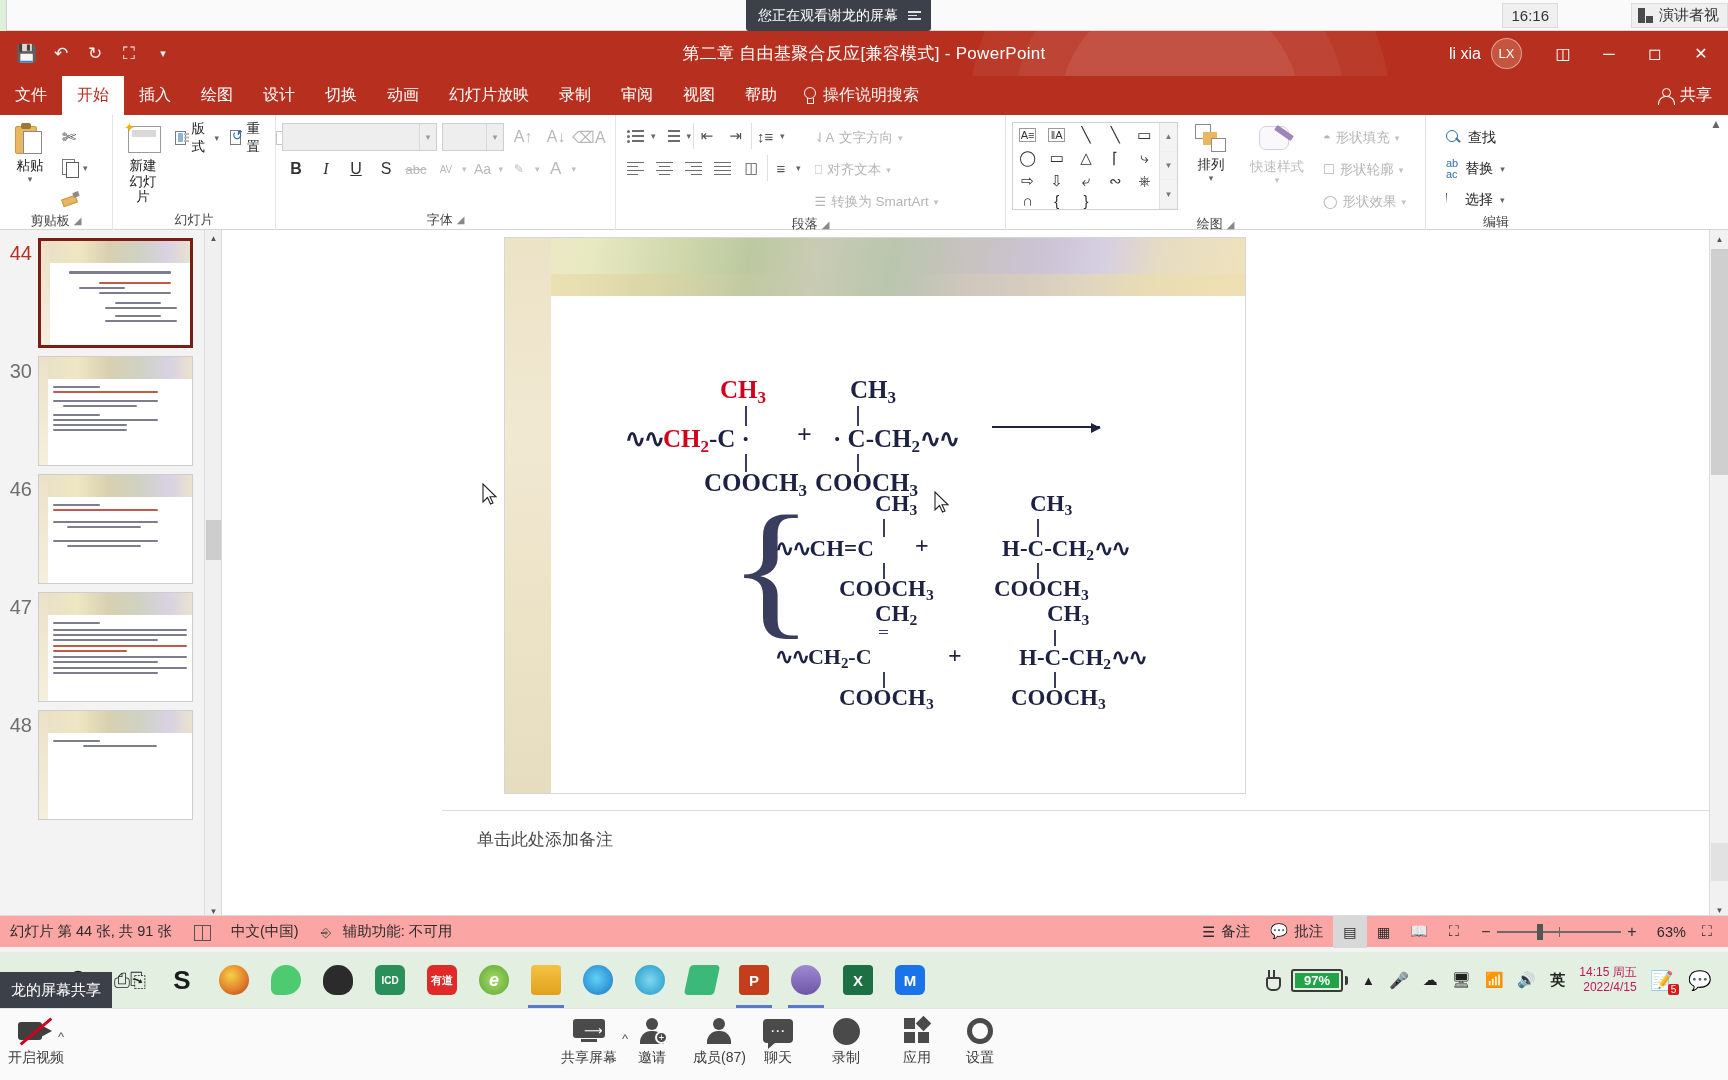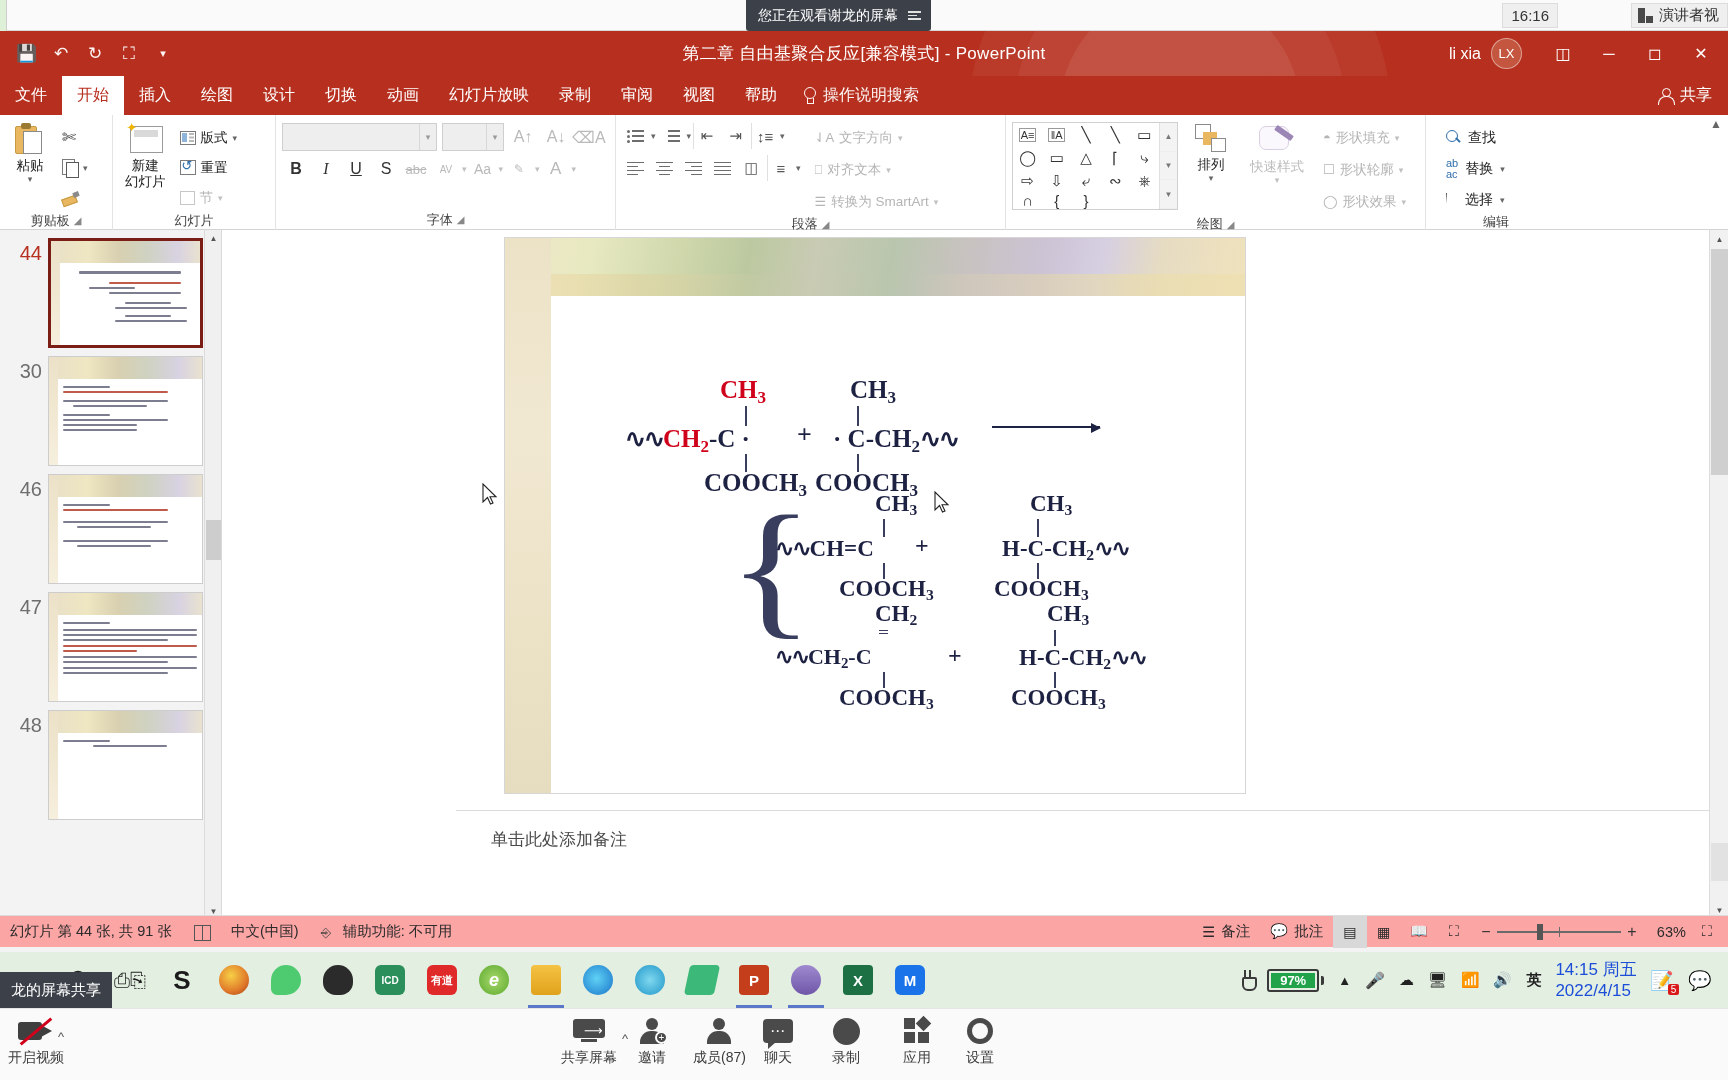--- a/index.html
+++ b/index.html
@@ -160,21 +160,21 @@
   .abac{font-size:11px;line-height:1;color:#2f6fab;}
   .cursorico{width:12px;height:14px;position:relative;}
   .cursorico:before{content:"";position:absolute;left:0;top:0;border-left:1.6px solid #555;border-right:6px solid transparent;border-bottom:11px solid transparent;border-top:none;height:0;width:0;}
 
   .collapse-ribbon{position:absolute;right:6px;top:2px;font-size:12px;color:#666;}
 
   
   .main{position:relative;height:690px;background:#fff;display:flex;}
   .thumbs{width:222px;background:#f3f3f3;position:relative;overflow:hidden;border-right:1px solid #dadada;}
   .thumb{position:relative;display:flex;align-items:flex-start;gap:6px;padding:8px 6px 0 4px;}
-  .thumb .num{width:28px;text-align:right;font-size:20px;color:#6e6e6e;padding-top:4px;margin-left:10px;}
+  .thumb .num{width:28px;text-align:right;font-size:20px;color:#6e6e6e;padding-top:4px;}
   .thumb.sel .num{color:#b7301f;}
   .tcard{width:155px;height:110px;background:#fff;border:1px solid #cdcdcd;position:relative;overflow:hidden;}
   .thumb.sel .tcard{border:3px solid #7a1d14;}
   .tcard .band{position:absolute;left:0;top:0;width:100%;height:22px;
      background:linear-gradient(90deg,#e8e0c8 0%,#efe6c2 25%,#d8d0b0 45%,#cfd2c2 65%,#d8d2e2 85%,#e9e2cf 100%);}
   .tcard .lband{position:absolute;left:0;top:0;width:9px;height:100%;
      background:linear-gradient(180deg,#ece1c8,#f6efdd);}
   .tminis{position:absolute;left:14px;top:26px;right:5px;bottom:4px;}
   .tline{height:2px;background:#7d7d90;margin:3px 0;border-radius:1px;}
   .tline.red{background:#c05a4a;}
@@ -214,21 +214,21 @@
   .sub{font-size:.68em;vertical-align:-0.28em;}
   .vb{position:absolute;width:1.5px;background:#3a3e5e;}
   .dbl{position:absolute;width:9px;height:4px;border-top:1.5px solid #3a3e5e;border-bottom:1.5px solid #3a3e5e;}
   .arrow-long{position:absolute;height:0;border-top:2px solid #1d2142;}
   .arrow-long:after{content:"";position:absolute;right:-1px;top:-5px;border-left:10px solid #1d2142;border-top:5px solid transparent;border-bottom:5px solid transparent;}
   .brace{position:absolute;font-family:"Liberation Serif",serif;color:#3a3e5e;}
 
   .cursor-arrow{position:absolute;width:0;height:0;}
   .cursor-arrow svg{display:block;}
 
-  .notes{position:absolute;left:234px;right:19px;bottom:0;height:110px;background:#fff;border-top:1px solid #dcdcdc;}
+  .notes{position:absolute;left:220px;right:19px;bottom:0;height:110px;background:#fff;border-top:1px solid #dcdcdc;}
   .notes .ph{padding:17px 0 0 35px;font-size:17px;color:#4a4a4a;}
 
   .vscroll{position:absolute;right:0;top:0;width:19px;height:690px;background:#f1f1f1;border-left:1px solid #dcdcdc;}
   .vscroll .arw{width:19px;height:19px;display:flex;align-items:center;justify-content:center;font-size:8px;color:#555;}
   .vscroll .grip{position:absolute;left:1px;top:19px;width:17px;height:226px;background:#cfcfcf;}
   .vscroll .sp1{position:absolute;left:1px;bottom:58px;width:17px;height:19px;background:#e2e2e2;}
   .vscroll .sp2{position:absolute;left:1px;bottom:39px;width:17px;height:19px;background:#e2e2e2;}
 
   
   .statusbar{position:absolute;left:0;bottom:0;width:1728px;height:32px;background:#fca5a5;border-top:1px solid #dcdcdc;
@@ -256,21 +256,21 @@
   .tb-active:after{content:"";position:absolute;left:8px;bottom:0;width:36px;height:3px;background:#5b77c9;}
   .tb-right{margin-left:auto;display:flex;align-items:center;gap:0px;padding-right:6px;}
   .tray{display:flex;align-items:center;gap:14px;padding:0 10px;font-size:14px;color:#222;}
   .battery{display:flex;align-items:center;gap:2px;}
   .bat-body{width:52px;height:23px;border:2px solid #3a3a3a;border-radius:3px;padding:2px;}
   .bat-fill{height:100%;background:#22a34a;color:#fff;font-size:13px;display:flex;align-items:center;justify-content:center;font-weight:bold;}
   .bat-tip{width:3px;height:9px;background:#3a3a3a;border-radius:0 2px 2px 0;}
   .plug{width:11px;height:20px;position:relative;}
   .plug:before{content:"";position:absolute;left:2px;top:0;width:2px;height:7px;background:#3a3a3a;box-shadow:5px 0 0 #3a3a3a;}
   .plug:after{content:"";position:absolute;left:0;top:7px;width:11px;height:10px;border:2px solid #3a3a3a;border-radius:2px 2px 6px 6px;}
-  .clock2{font-size:17px;line-height:1.25;text-align:left;color:#1d4ed8;}
+  .clock2{font-size:12px;line-height:1.25;text-align:right;color:#be185d;}
   .share-overlay{position:absolute;left:0;bottom:0;width:112px;height:36px;background:#3c4048;color:#fff;
      font-size:15px;display:flex;align-items:center;justify-content:center;}
   #meeting{position:absolute;left:0;top:1008px;width:1728px;height:72px;background:#fafafa;border-top:1px solid #e4e4e4;}
   #meeting .mitem{position:absolute;display:flex;flex-direction:column;align-items:center;gap:4px;
      font-size:14px;color:#3c3c3c;}
   #meeting .mglyph{height:28px;display:flex;align-items:center;justify-content:center;color:#4a4a4a;}
   .cam-off{width:36px;height:24px;position:relative;}
   .cam-off .body{position:absolute;left:0;top:3px;width:24px;height:18px;background:#3f3f3f;border-radius:3px;}
   .cam-off .lens{position:absolute;left:23px;top:6px;width:0;height:0;border-top:6px solid transparent;border-bottom:6px solid transparent;border-left:11px solid #3f3f3f;}
   .cam-off .slash{position:absolute;left:-2px;top:11px;width:40px;height:3px;background:#d0021b;transform:rotate(-40deg);}
@@ -399,21 +399,21 @@
       <div class="gbody">
         <div class="bigbtn">
           <span class="ic ic-newslide">
             <span class="frame"></span>
               <span class="hd"></span>
               <span class="star">✦</span>
           </span>
           <span class="cap">新建</span>
           <span class="cap" style="margin-top:0">幻灯片</span>
         </div>
-        <div style="display:flex;flex-direction:column;gap:3px;padding-top:3px;">
+        <div style="display:flex;flex-direction:row;gap:3px;padding-top:3px;">
           <div class="smallrow">
               <span class="ic ic-layout"></span>
               <span>版式</span>
               <span class="chev">▾</span>
             </div>
           <div class="smallrow">
               <span class="ic ic-reset"></span>
               <span>重置</span>
             </div>
           <div class="smallrow dim">

